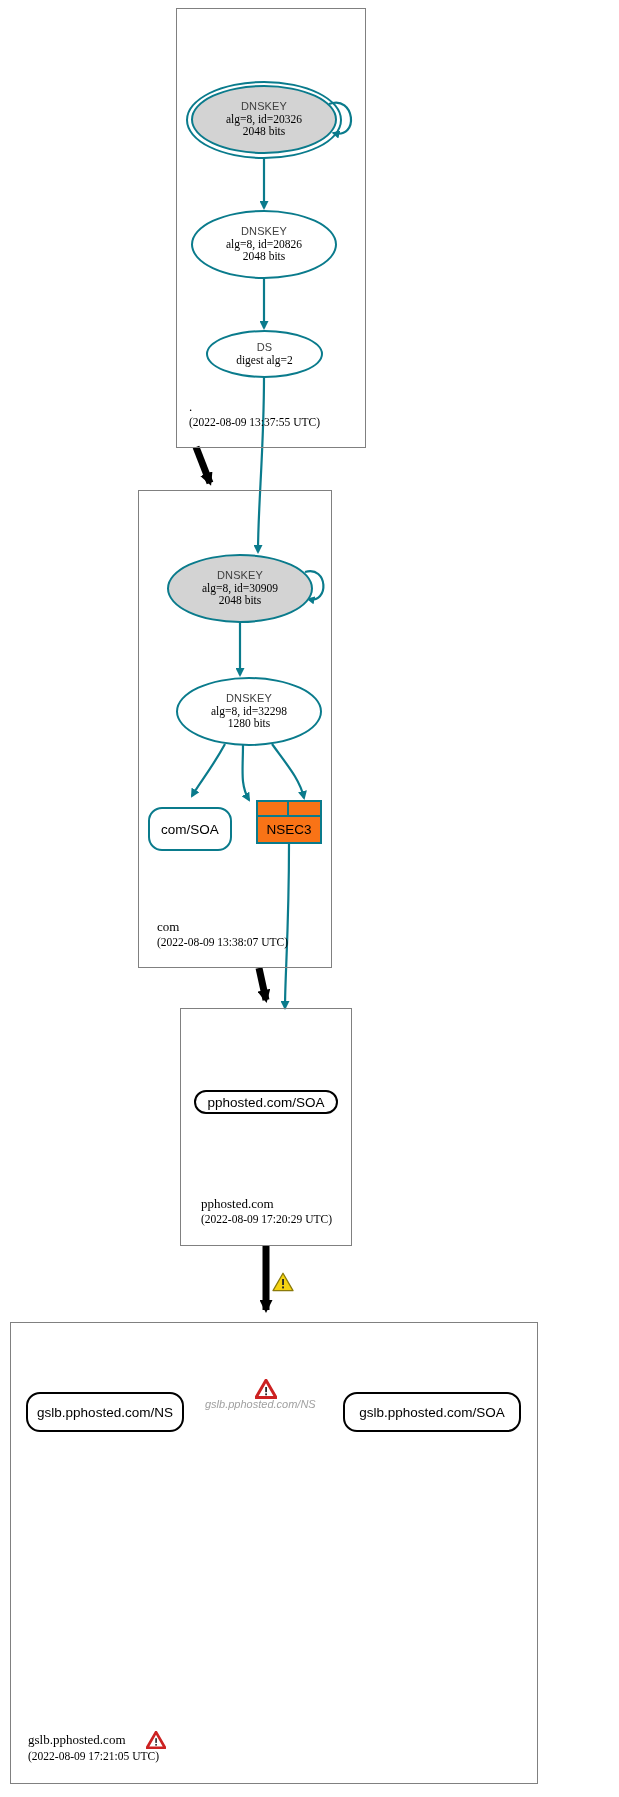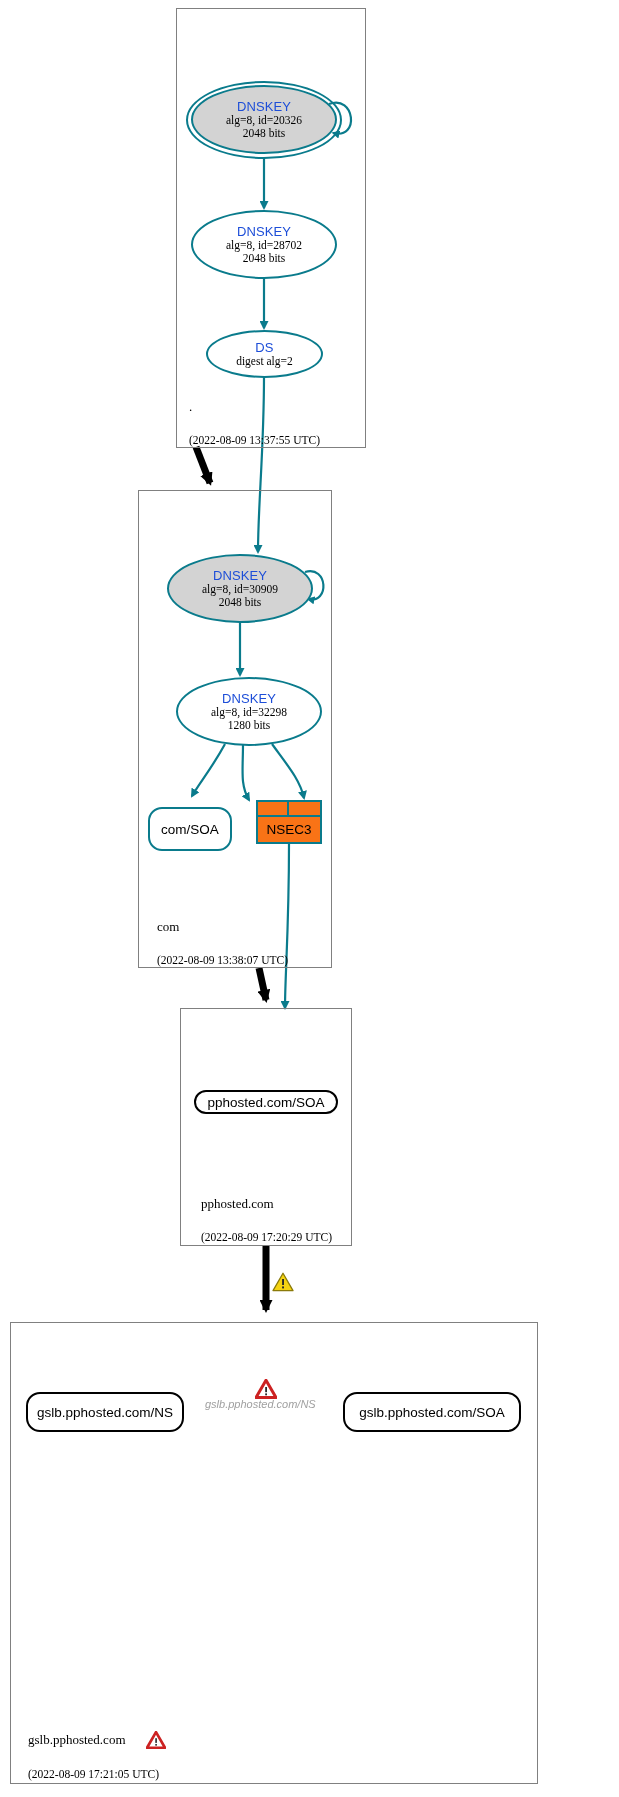--- a/index.html
+++ b/index.html
@@ -42,21 +42,21 @@
     white-space: nowrap;
     line-height: 1.15;
   }
   .zone-name {
     font-size: 13px;
     display: block;
   }
   .zone-time {
     font-size: 11.5px;
     display: block;
-    margin-top: 19px;
+    margin-top: 1px;
   }
   .zone-name-row {
     display: flex;
     align-items: center;
     gap: 20px;
   }
 
   
   .ellipse-node {
     position: absolute;
@@ -69,22 +69,22 @@
     justify-content: center;
     background: #ffffff;
     text-align: center;
     line-height: 1.08;
   }
   .ellipse-node.filled {
     background: #d3d3d3;
   }
   .ellipse-node .t1 {
     font-family: "Liberation Sans", sans-serif;
-    font-size: 13px;
-    color: #1d4ed8;
+    font-size: 11px;
+    color: #404040;
     letter-spacing: 0.1px;
   }
   .ellipse-node .t2,
   .ellipse-node .t3 {
     font-family: "Liberation Serif", serif;
     font-size: 11.5px;
     color: #000;
   }
   
   .ring-outer {
@@ -220,21 +220,21 @@
 
   <div class="ring-outer" style="left:186px; top:81px; width:156px; height:78px;"></div>
   <div class="ellipse-node filled" style="left:191px; top:85px; width:146px; height:69px;">
     <span class="t1">DNSKEY</span>
     <span class="t2">alg=8, id=20326</span>
     <span class="t3">2048 bits</span>
   </div>
 
   <div class="ellipse-node" style="left:191px; top:210px; width:146px; height:69px;">
     <span class="t1">DNSKEY</span>
-    <span class="t2">alg=8, id=28702</span>
+    <span class="t2">alg=8, id=20826</span>
     <span class="t3">2048 bits</span>
   </div>
 
   <div class="ellipse-node" style="left:206px; top:330px; width:117px; height:48px;">
     <span class="t1">DS</span>
     <span class="t2">digest alg=2</span>
   </div>
 
   <div class="zone" style="left:138px; top:490px; width:194px; height:478px;"></div>
   <div class="zone-label" style="left:157px; top:920px;">

